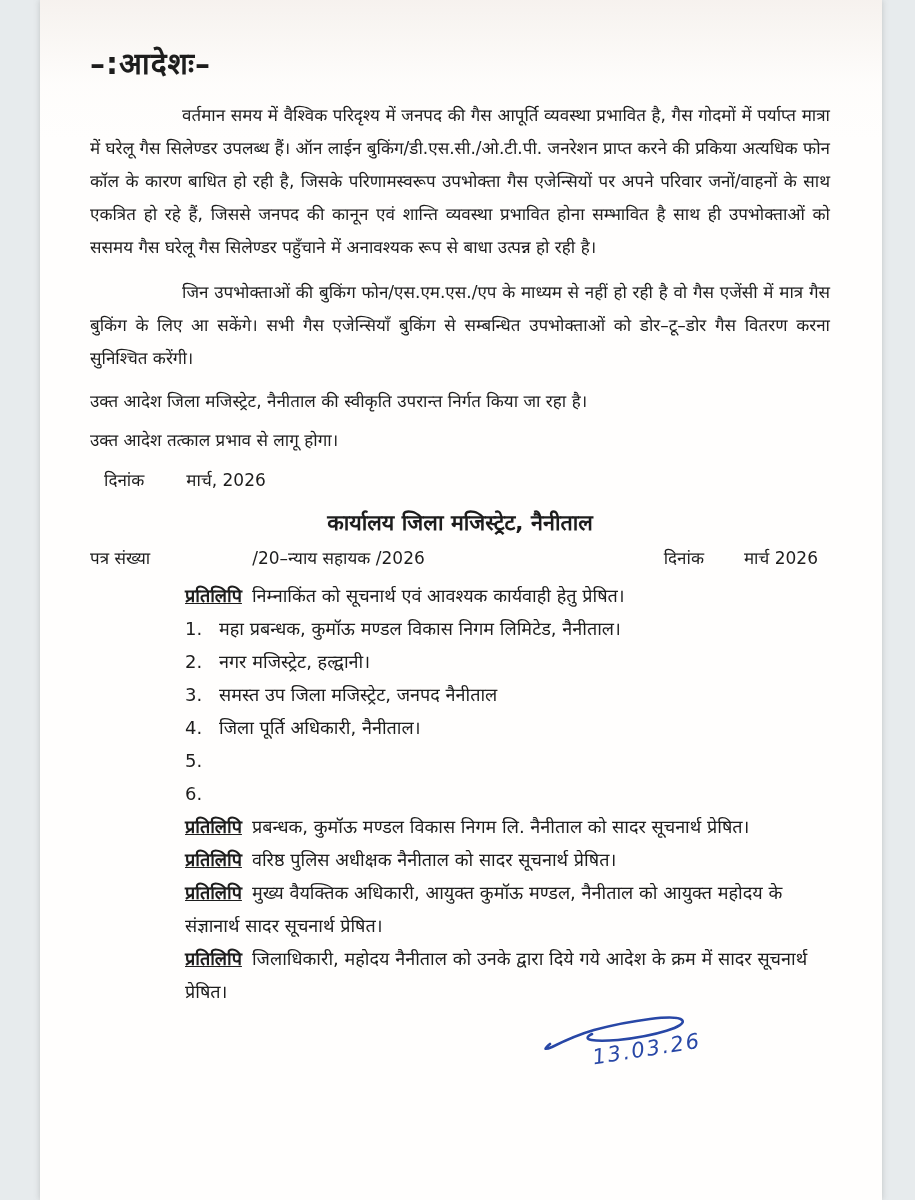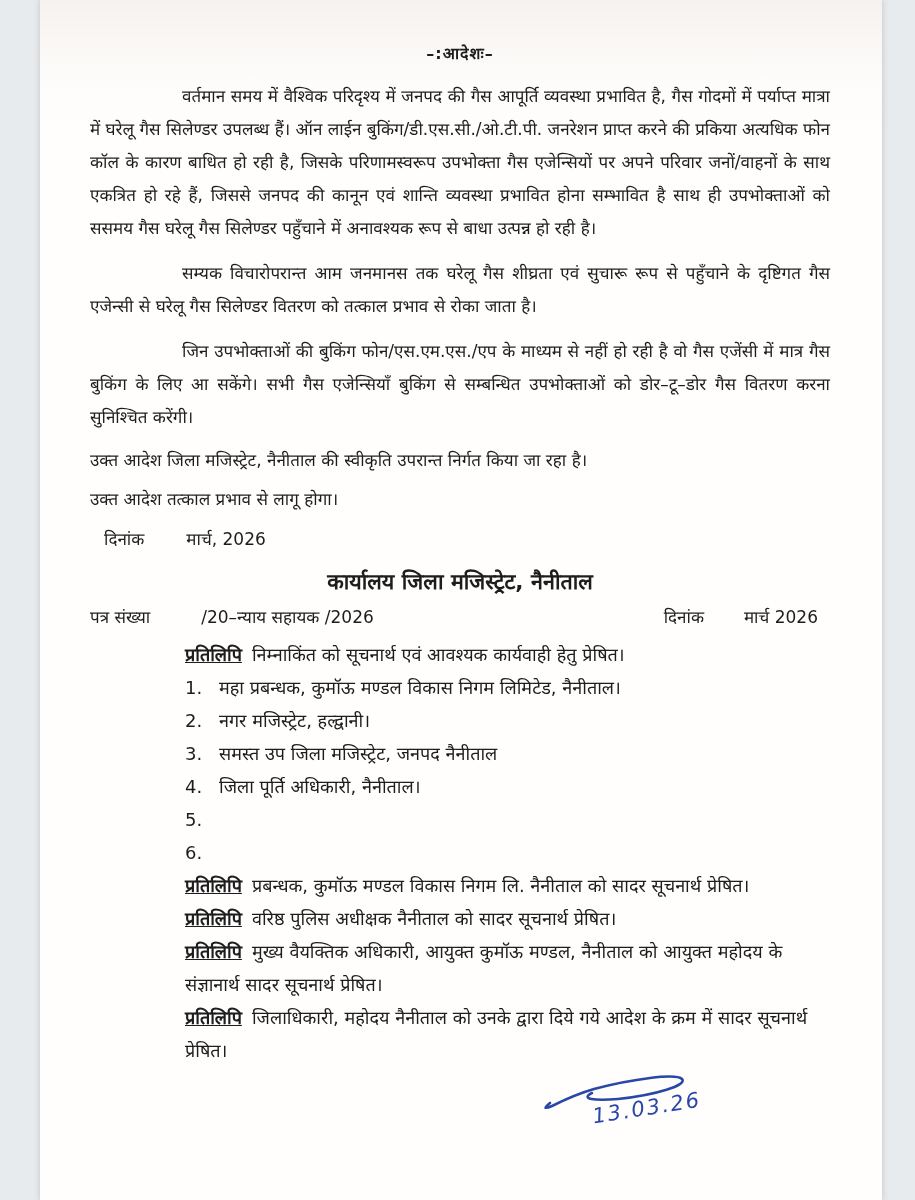--- a/index.html
+++ b/index.html
@@ -19,21 +19,21 @@
     box-shadow: 0 0 6px rgba(120,120,120,0.35);
   }
   .paper::before {
     content: ""; position: absolute; left: 0; top: 0; right: 0; height: 140px;
     background: linear-gradient(180deg, rgba(214,198,186,0.22), rgba(244,240,236,0.10) 60%, rgba(255,255,255,0));
     pointer-events: none;
   }
   .content { position: relative; padding: 42px 52px 0 50px; }
 
   .title {
-    font-size: 16px; font-weight: bold; text-align: center;
+    font-size: 30px; font-weight: bold; text-align: left;
     margin: 0 0 16px 0; letter-spacing: 1px;
   }
   .body-para {
     font-size: 17px; line-height: 33px; text-align: justify;
     text-indent: 92px; margin: 12px 0 10px 0;
   }
   .center-line {
     font-size: 17px; line-height: 33px; text-align: left; margin: 6px 0 0 0;
   }
   .date-row {
@@ -48,21 +48,21 @@
 
   .office-heading {
     font-size: 21.5px; font-weight: bold; text-align: center;
     margin: 12px 0 0 0;
   }
   .letter-row {
     display: flex; align-items: baseline;
     font-size: 17px; margin: 10px 0 0 0;
   }
   .letter-row .lbl { }
-  .letter-row .val { margin-left: 51px; }
+  .letter-row .val { margin-left: 102px; }
   .letter-row .right { margin-left: auto; margin-right: 12px; }
   .letter-row .right .d-gap { display: inline-block; width: 40px; }
 
   .copy-block { margin: 10px 0 0 95px; font-size: 18px; }
   .plabel { font-weight: bold; text-decoration: underline; margin-right: 10px; }
   .copy-intro { margin: 0; line-height: 33px; }
   .recipients { list-style: none; margin: 0; padding: 0; }
   .recipients li { display: flex; line-height: 33px; }
   .recipients .num { width: 34px; flex: 0 0 34px; }
   .copy-note { margin: 0; line-height: 33px; text-align: left; }
@@ -82,21 +82,20 @@
 </style>
 </head>
 <body>
 
 <div class="paper">
   <div class="content">
 
     <h1 class="title">–:आदेशः–</h1>
 
     <p class="body-para">वर्तमान समय में वैश्विक परिदृश्य में जनपद की गैस आपूर्ति व्यवस्था प्रभावित है, गैस गोदमों में पर्याप्त मात्रा में घरेलू गैस सिलेण्डर उपलब्ध हैं। ऑन लाईन बुकिंग/डी.एस.सी./ओ.टी.पी. जनरेशन प्राप्त करने की प्रकिया अत्यधिक फोन कॉल के कारण बाधित हो रही है, जिसके परिणामस्वरूप उपभोक्ता गैस एजेन्सियों पर अपने परिवार जनों/वाहनों के साथ एकत्रित हो रहे हैं, जिससे जनपद की कानून एवं शान्ति व्यवस्था प्रभावित होना सम्भावित है साथ ही उपभोक्ताओं को ससमय गैस घरेलू गैस सिलेण्डर पहुँचाने में अनावश्यक रूप से बाधा उत्पन्न हो रही है।</p>
-    <p class="body-para">सम्यक विचारोपरान्त आम जनमानस तक घरेलू गैस शीघ्रता एवं सुचारू रूप से पहुँचाने के दृष्टिगत गैस एजेन्सी से घरेलू गैस सिलेण्डर वितरण को तत्काल प्रभाव से रोका जाता है।</p>
     <p class="body-para">जिन उपभोक्ताओं की बुकिंग फोन/एस.एम.एस./एप के माध्यम से नहीं हो रही है वो गैस एजेंसी में मात्र गैस बुकिंग के लिए आ सकेंगे। सभी गैस एजेन्सियाँ बुकिंग से सम्बन्धित उपभोक्ताओं को डोर–टू–डोर गैस वितरण करना सुनिश्चित करेंगी।</p>
 
     <p class="center-line">उक्त आदेश जिला मजिस्ट्रेट, नैनीताल की स्वीकृति उपरान्त निर्गत किया जा रहा है।</p>
     <p class="center-line">उक्त आदेश तत्काल प्रभाव से लागू होगा।</p>
 
     <div class="date-row">
       <span>दिनांक</span><span class="gap"></span><span>मार्च, 2026</span>
     </div>
 
 

